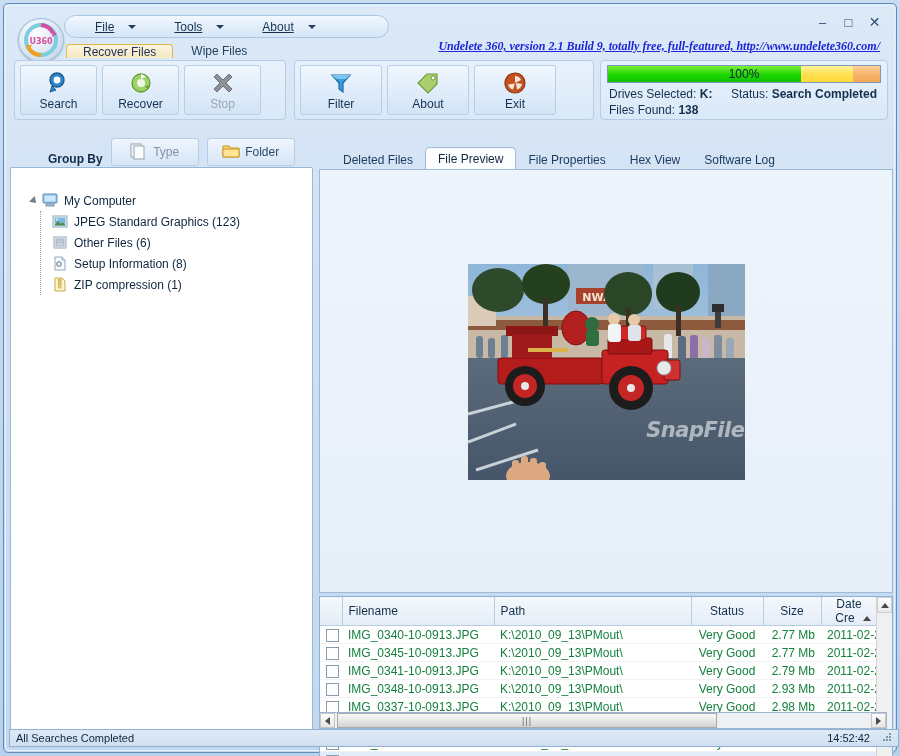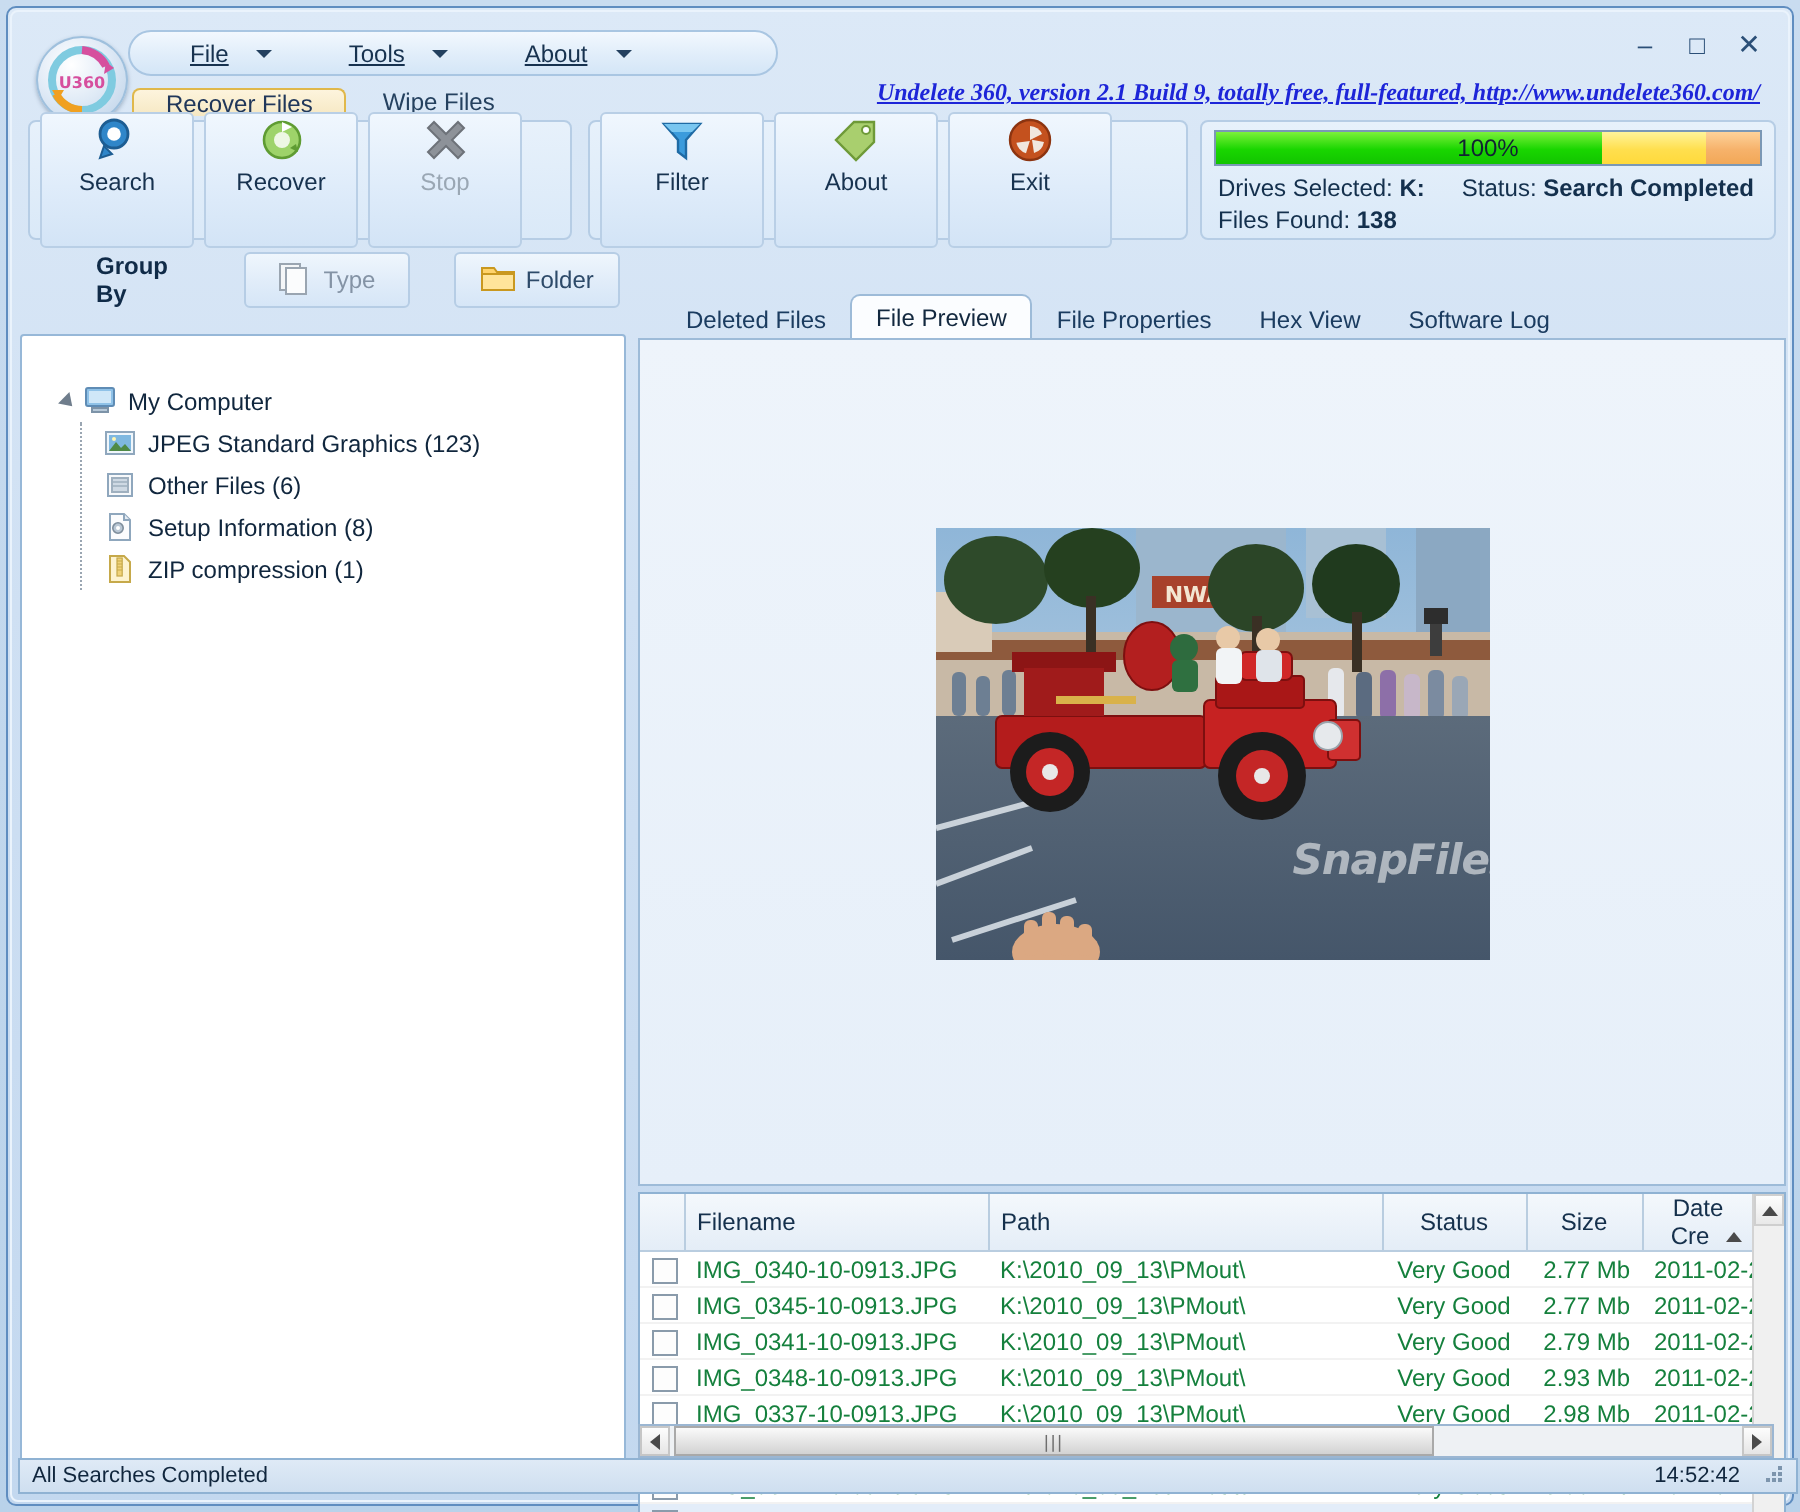--- a/index.html
+++ b/index.html
@@ -81,23 +81,23 @@
   .grp{
     position:absolute;top:0;height:60px;
     border:1px solid #b6cde5;border-radius:4px;
     background:linear-gradient(to bottom,#e7f1fb 0%,#dae9f8 100%);
     box-sizing:border-box;display:flex;align-items:center;padding:0 5px;gap:5px;
   }
   .grp.g1{left:0;width:272px;}
   .grp.g2{left:280px;width:300px;}
   .grp.g3{left:586px;width:288px;background:linear-gradient(to bottom,#e7f1fb 0%,#dae9f8 100%);}
   .tbtn{
-    width:77px;height:68px;border:1px solid #b9cfe6;border-radius:3px;
+    width:77px;height:50px;border:1px solid #b9cfe6;border-radius:3px;
     background:linear-gradient(to bottom,#f0f7fe 0%,#dfecfa 55%,#d3e4f6 100%);
-    display:flex;flex-direction:column;align-items:center;justify-content:flex-start;gap:2px;
+    display:flex;flex-direction:column;align-items:center;justify-content:center;gap:2px;
     box-sizing:border-box;cursor:default;position:relative;
   }
   .tbtn .tlbl{font-size:12px;color:#17324f;line-height:1;}
   .tbtn.disabled .tlbl{color:#9aa7b4;}
   .tbtn .ico{height:26px;display:flex;align-items:center;justify-content:center;}
   .tbtn.wide{width:82px;}
   .tbtn .minicaret{
     position:absolute;right:5px;top:22px;width:0;height:0;
     border-left:4px solid transparent;border-right:4px solid transparent;border-top:5px solid #1c3a5c;
   }
@@ -116,21 +116,21 @@
     font-size:12px;color:#123;font-weight:normal;
   }
   .pinfo{position:relative;margin-top:4px;height:32px;font-size:12px;color:#14304d;}
   .pinfo .l1{position:absolute;left:2px;top:0;}
   .pinfo .l2{position:absolute;left:2px;top:16px;}
   .pinfo .st{position:absolute;right:4px;top:0;}
   .pinfo b{font-weight:bold;}
   
   .groupbar{
     position:absolute;left:10px;top:122px;width:296px;height:40px;
-    display:flex;align-items:flex-start;gap:22px;
+    display:flex;align-items:flex-end;gap:8px;
   }
   .gblabel{font-weight:bold;font-size:12px;color:#102b48;margin-left:34px;}
   .gbtn{
     width:88px;height:28px;border:1px solid #b6cde5;border-radius:3px;
     background:linear-gradient(to bottom,#eff6fd 0%,#e0ecf9 55%,#d6e6f7 100%);
     display:flex;align-items:center;justify-content:center;gap:5px;box-sizing:border-box;cursor:default;
   }
   .gbtn .glbl{font-size:12px;color:#2d4a69;}
   .gbtn.inactive .glbl{color:#8493a5;}
   

